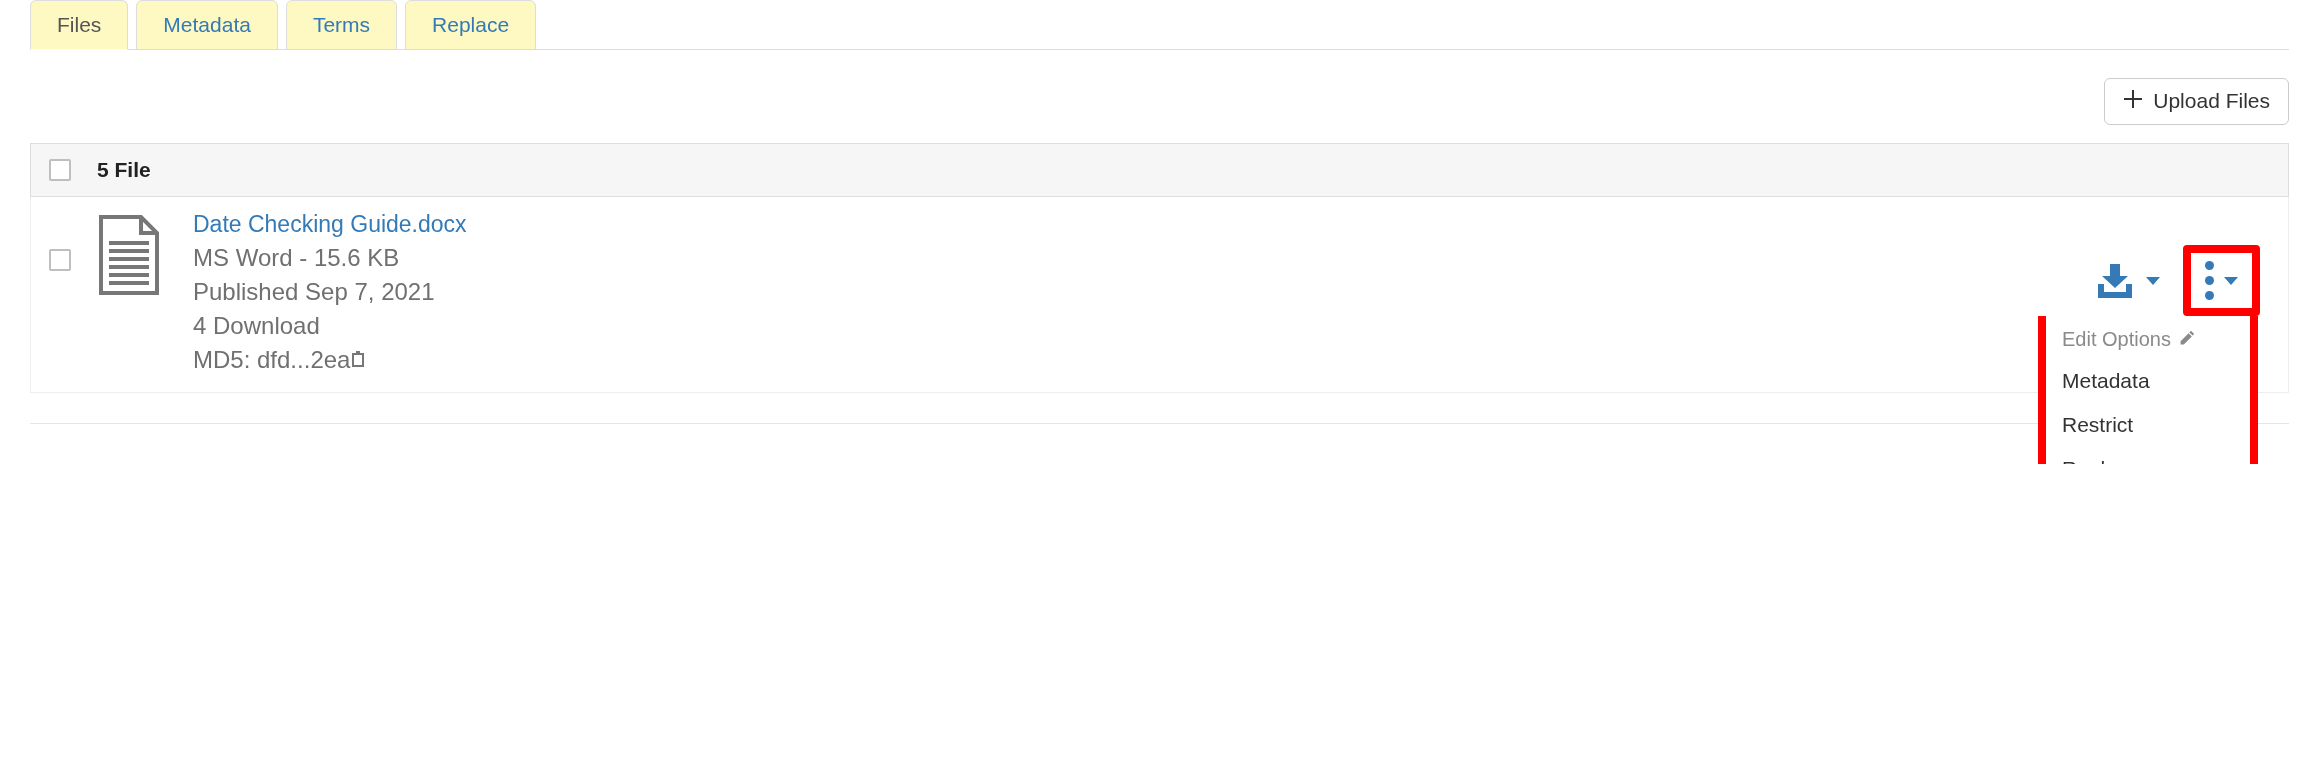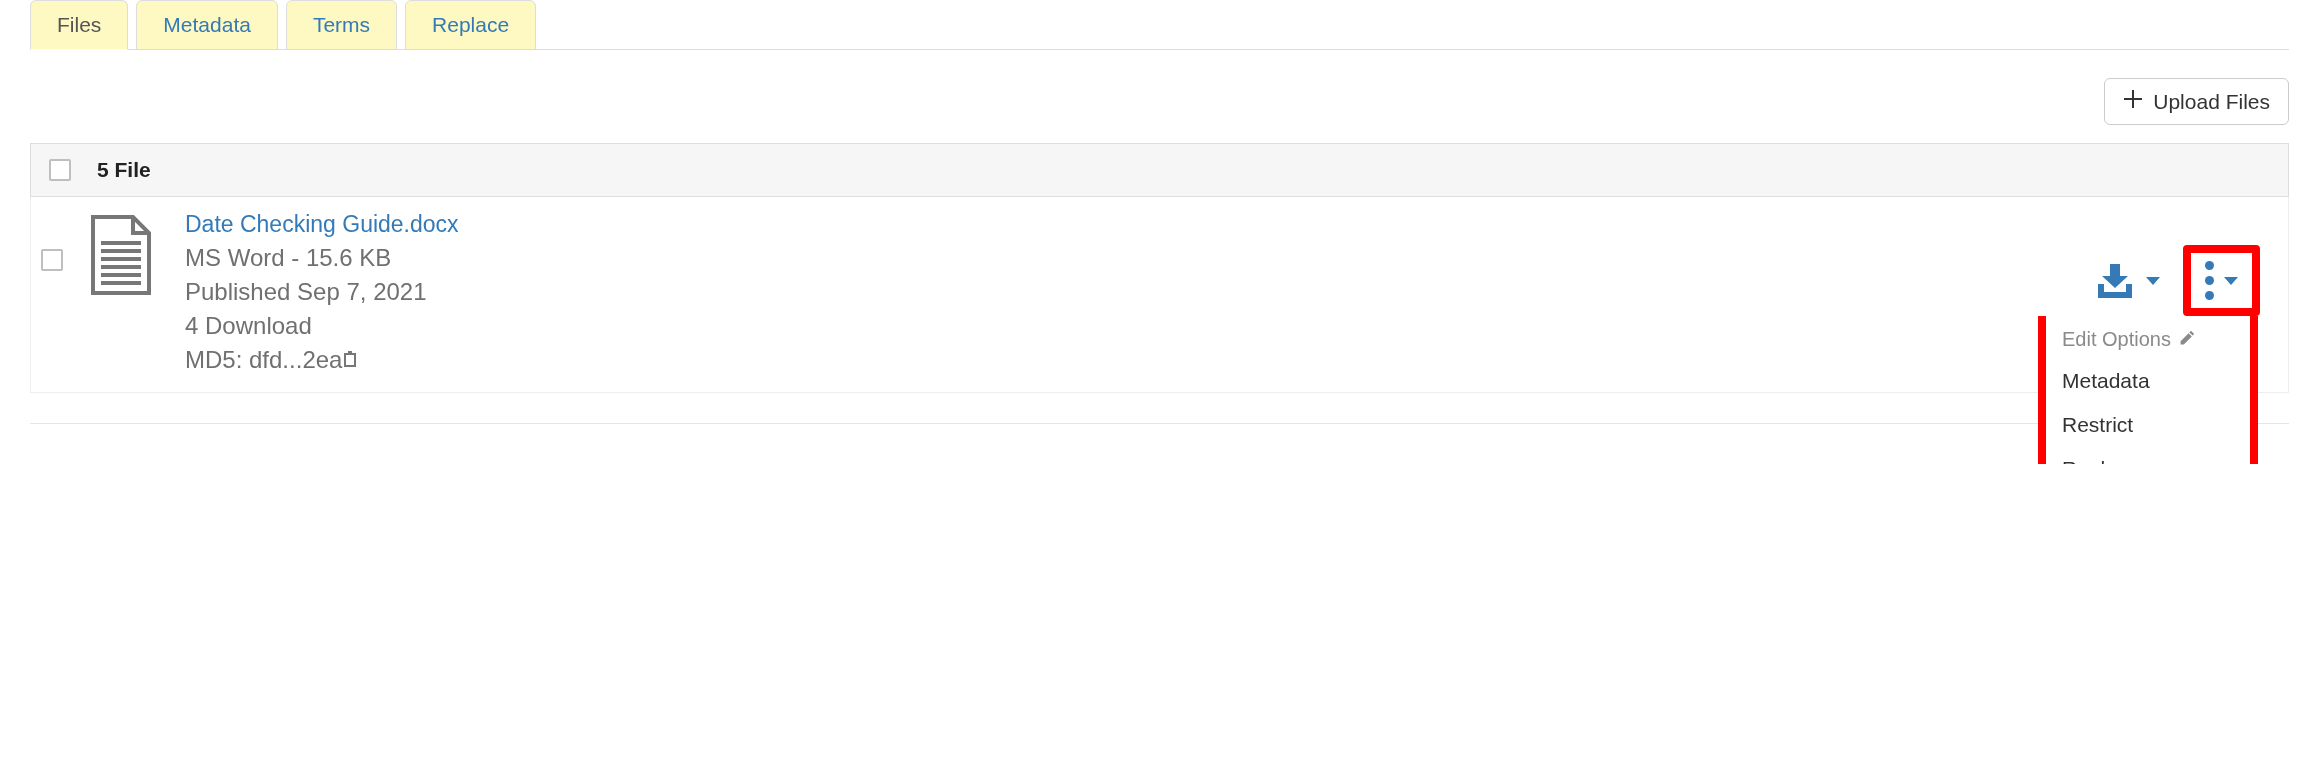--- a/index.html
+++ b/index.html
@@ -26,21 +26,20 @@
   }
   .tab.active {
     color: #555;
     border-bottom: 1px solid #fff;
   }
 
   
   .upload-row { display: flex; justify-content: flex-end; padding: 28px 0 18px 0; }
   .btn {
     display: inline-flex;
-    align-items: center;
     gap: 10px;
     padding: 10px 18px;
     border: 1px solid #ccc;
     border-radius: 6px;
     background: #fff;
     color: #333;
     cursor: pointer;
     font-size: 21px;
   }
 
@@ -55,21 +54,21 @@
   }
   .files-header-left { display: flex; align-items: center; gap: 26px; }
   .chk { width: 22px; height: 22px; border: 2px solid #bfbfbf; background: #fff; border-radius: 2px; }
   .files-count { font-weight: bold; color: #222; }
 
   
   .file-row {
     display: flex;
     border: 1px solid #eee;
     border-top: none;
-    padding: 14px 18px 18px 10px;
+    padding: 14px 18px 18px 18px;
     align-items: flex-start;
     justify-content: space-between;
   }
   .file-row-left { display: flex; align-items: flex-start; gap: 26px; }
   .chk-cell { width: 22px; padding-top: 38px; }
   .file-icon { width: 70px; padding-top: 4px; }
   .file-info { display: flex; flex-direction: column; gap: 6px; }
   .file-name { color: #337ab7; font-size: 23px; }
   .file-name a { color: #337ab7; text-decoration: none; }
   .file-meta { color: #707070; font-size: 24px; }

